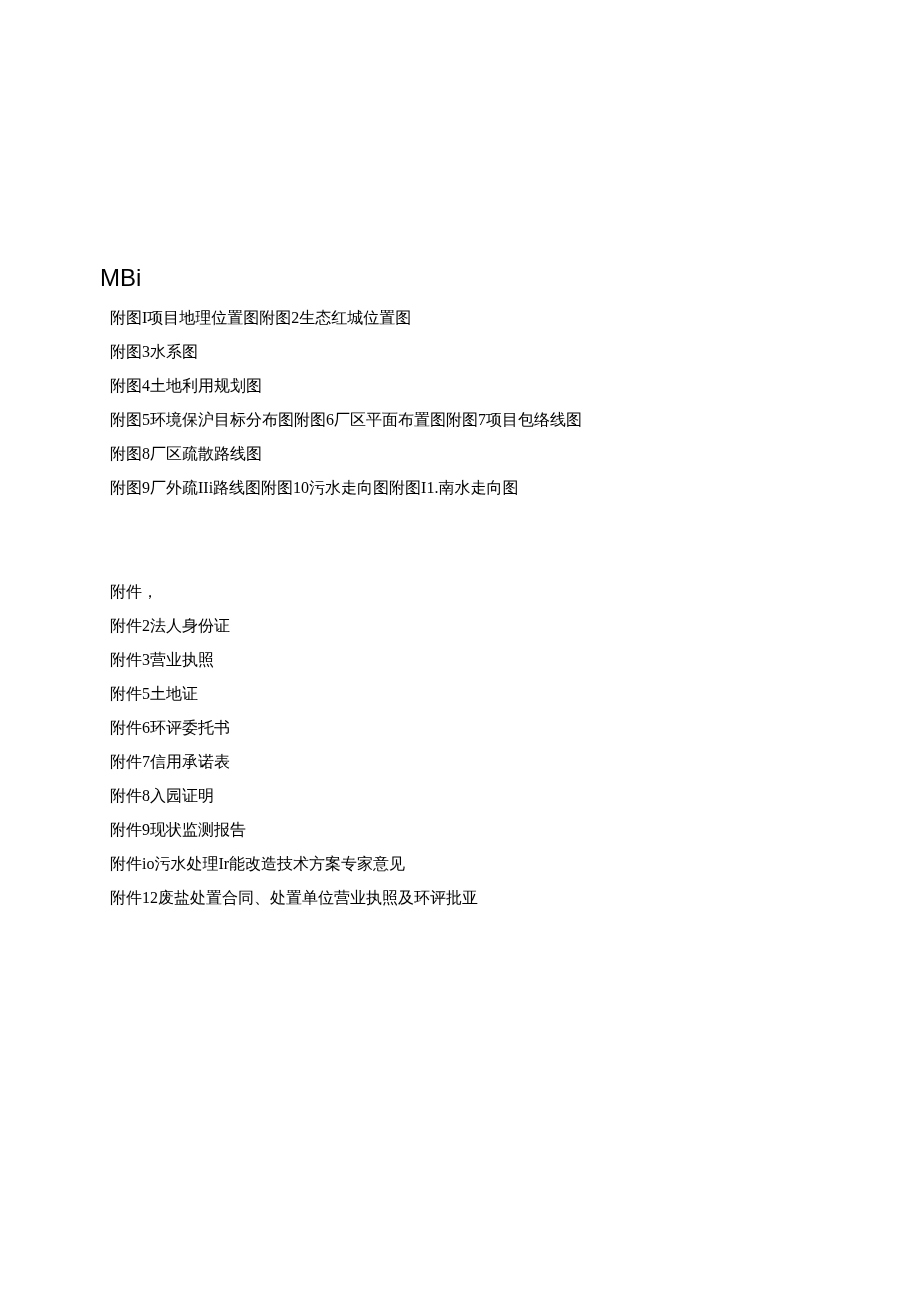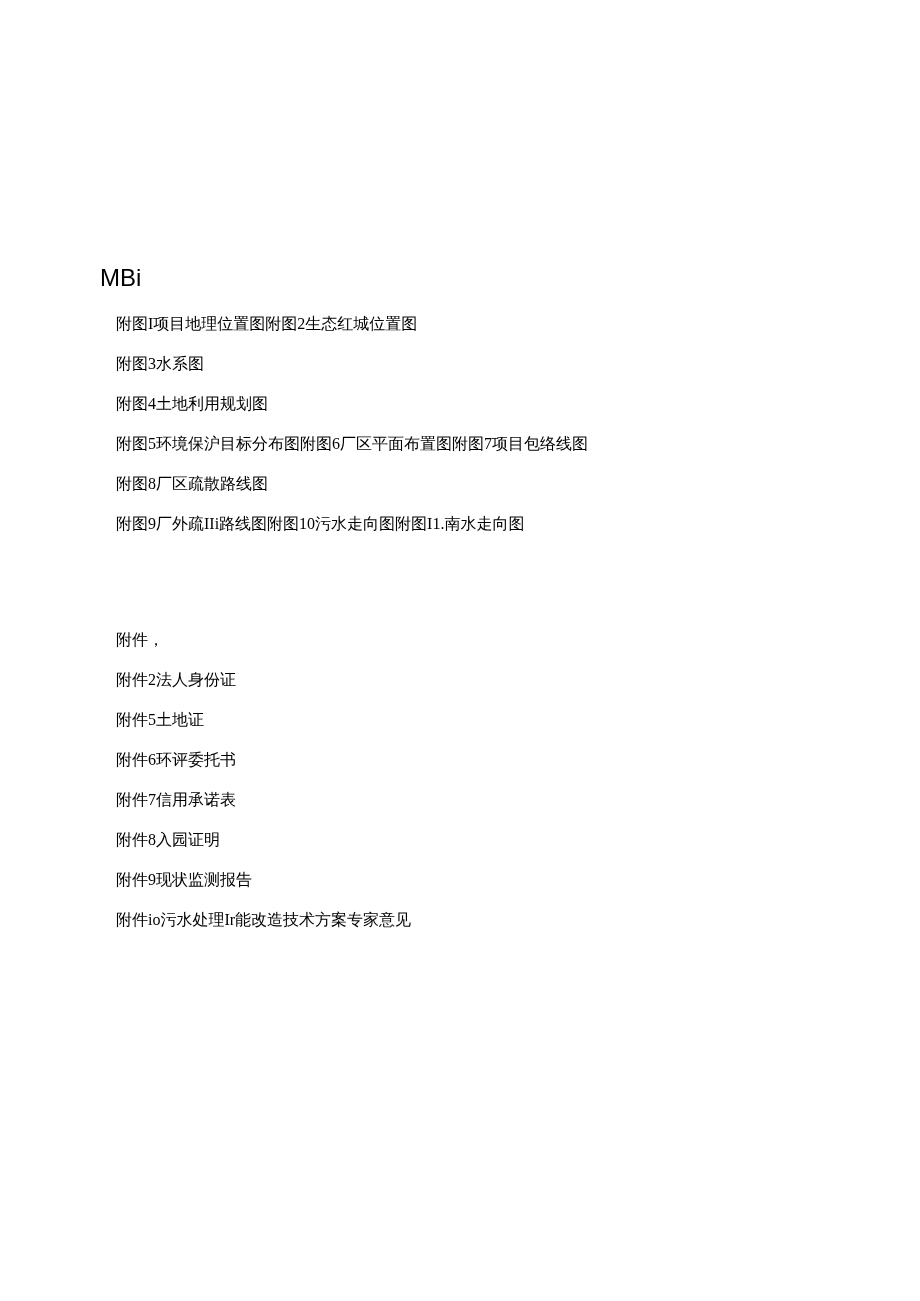--- a/index.html
+++ b/index.html
@@ -17,21 +17,21 @@
       padding: 260px 100px 100px 100px;
       box-sizing: border-box;
     }
     .heading {
       font-size: 24px;
       font-weight: normal;
       margin-bottom: 8px;
       font-family: Arial, sans-serif;
     }
     .line {
-      margin: 16px;
+      margin: 10px;
       padding: 0;
     }
     .section-gap {
       height: 60px;
     }
   </style>
 </head>
 <body>
 
 <div class="page">
@@ -45,20 +45,22 @@
     <p class="line">附图8厂区疏散路线图</p>
     <p class="line">附图9厂外疏IIi路线图附图10污水走向图附图I1.南水走向图</p>
   </div>
 
   <div class="section-gap"></div>
 
   <p class="line">附件，</p>
 
   <div>
     <p class="line">附件2法人身份证</p>
+    <p class="line">附件3营业执照</p>
     <p class="line">附件5土地证</p>
     <p class="line">附件6环评委托书</p>
     <p class="line">附件7信用承诺表</p>
     <p class="line">附件8入园证明</p>
     <p class="line">附件9现状监测报告</p>
     <p class="line">附件io污水处理Ir能改造技术方案专家意见</p>
+    <p class="line">附件12废盐处置合同、处置单位营业执照及环评批亚</p>
   </div>
 </div>
 
 </body></html>

